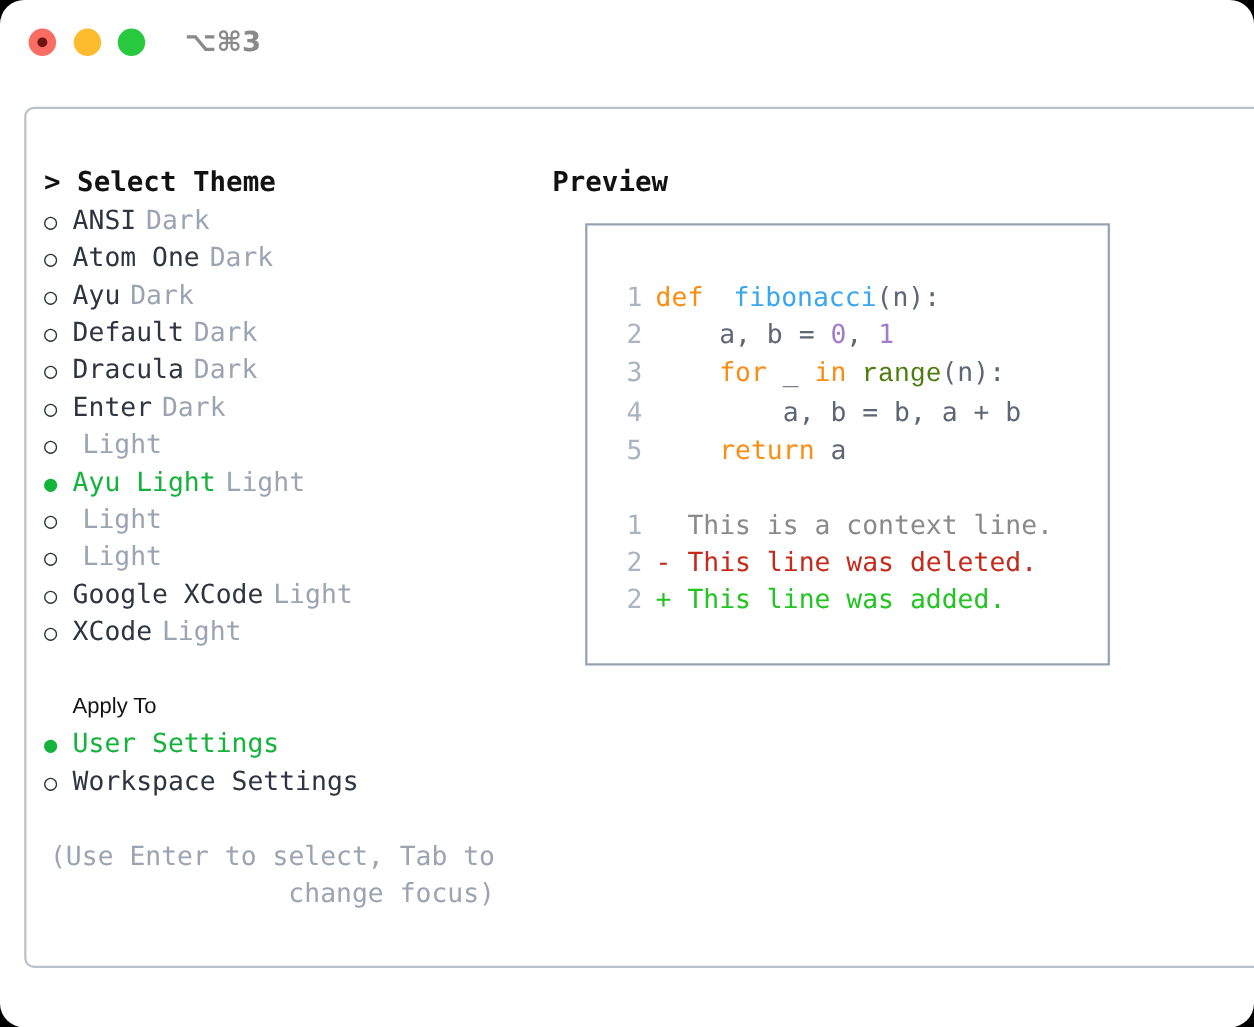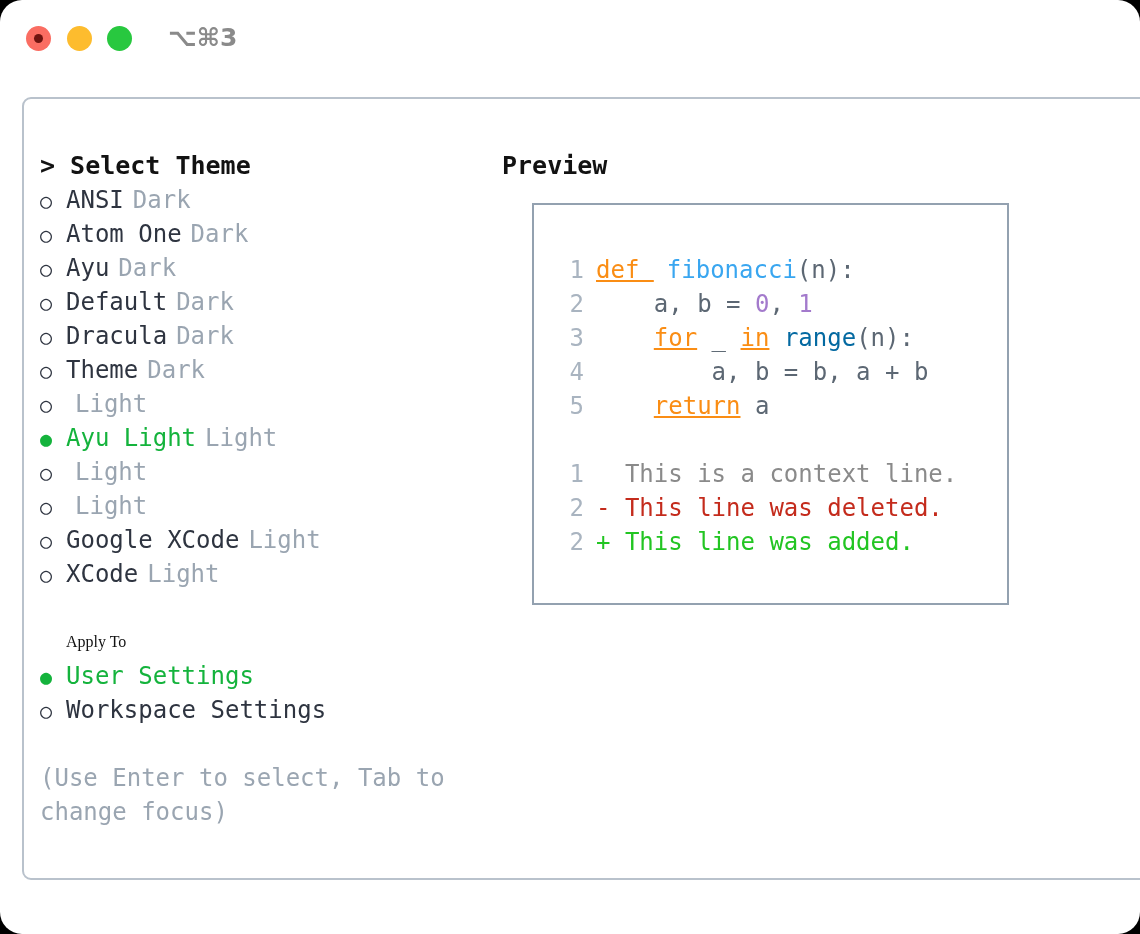--- a/index.html
+++ b/index.html
@@ -103,35 +103,36 @@
     color: #2e3440;
   }
   .marker.sel { color: #14b33c; }
   .label { color: #2e3440; }
   .label.sel { color: #14b33c; }
   .tag {
     color: #9aa5b1;
     margin-left: 9px;
   }
   .subheading {
-    font-family: Liberation Serif, serif;
-    font-size: 16px;
+    font-family: Liberation Sans, sans-serif;
+    font-size: 20px;
     color: #121212;
     line-height: 34px;
     padding-left: 26px;
     white-space: pre;
   }
   .spacer-lg { height: 34px; }
   .hint {
     font-family: "DejaVu Sans Mono", monospace;
     font-size: 24px;
     line-height: 34px;
     color: #9aa5b1;
     width: 410px;
     white-space: pre-wrap;
+    text-align: right;
   }
   .preview-box {
     position: absolute;
     left: 30px;
     top: 54px;
     width: 477px;
     height: 402px;
     border: 2px solid #93a1b0;
     box-sizing: border-box;
   }
@@ -145,24 +146,24 @@
     white-space: pre;
   }
   .code-line { display: flex; }
   .lineno {
     width: 30px;
     flex: 0 0 30px;
     text-align: right;
     color: #a9b4c0;
     margin-right: 12px;
   }
-  .tok-kw   { color: #fa8d14; text-decoration: underline; }
+  .tok-kw   { color: #fa8d14; }
   .tok-fn   { color: #39a6f0; margin-left: 13px; }
   .tok-num  { color: #a37acc; }
-  .tok-bi   { color: #0369a1; }
+  .tok-bi   { color: #4d7c0f; font-family: Liberation Mono, monospace; }
   .tok-pl   { color: #5c6773; }
   .diff-ctx { color: #8a8a8a; }
   .diff-del { color: #c42b1c; }
   .diff-add { color: #22c522; }
   .code-gap { height: 34px; }
 </style>
 </head>
 <body>
 
 <div class="window">
@@ -178,21 +179,21 @@
   <div class="panel">
 
     <div class="col-left">
       <div class="heading">&gt; Select Theme</div>
       <div class="list" id="theme-list">
           <div class="row"><span class="marker">○</span><span class="label">ANSI</span><span class="tag">Dark</span></div>
           <div class="row"><span class="marker">○</span><span class="label">Atom One</span><span class="tag">Dark</span></div>
           <div class="row"><span class="marker">○</span><span class="label">Ayu</span><span class="tag">Dark</span></div>
           <div class="row"><span class="marker">○</span><span class="label">Default</span><span class="tag">Dark</span></div>
           <div class="row"><span class="marker">○</span><span class="label">Dracula</span><span class="tag">Dark</span></div>
-          <div class="row"><span class="marker">○</span><span class="label">Theme</span><span class="tag">Dark</span></div>
+          <div class="row"><span class="marker">○</span><span class="label">Enter</span><span class="tag">Dark</span></div>
           <div class="row"><span class="marker">○</span><span class="tag">Light</span></div>
           <div class="row"><span class="marker sel">●</span><span class="label sel">Ayu Light</span><span class="tag">Light</span></div>
           <div class="row"><span class="marker">○</span><span class="tag">Light</span></div>
           <div class="row"><span class="marker">○</span><span class="tag">Light</span></div>
           <div class="row"><span class="marker">○</span><span class="label">Google XCode</span><span class="tag">Light</span></div>
           <div class="row"><span class="marker">○</span><span class="label">XCode</span><span class="tag">Light</span></div>
         </div>
       <div class="spacer-lg"></div>
       <div class="subheading">Apply To</div>
       <div class="list" id="apply-list">

